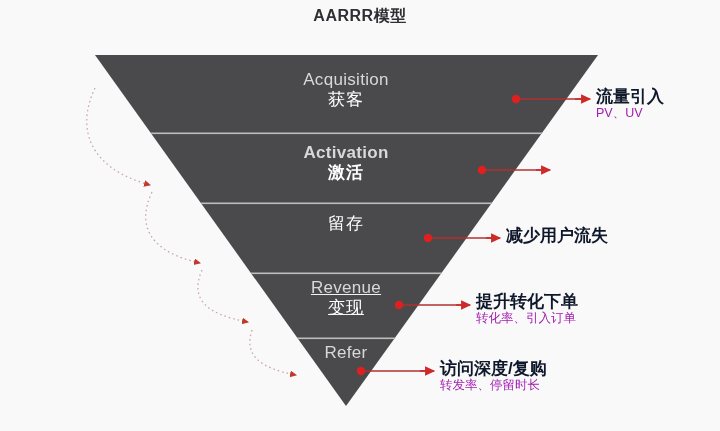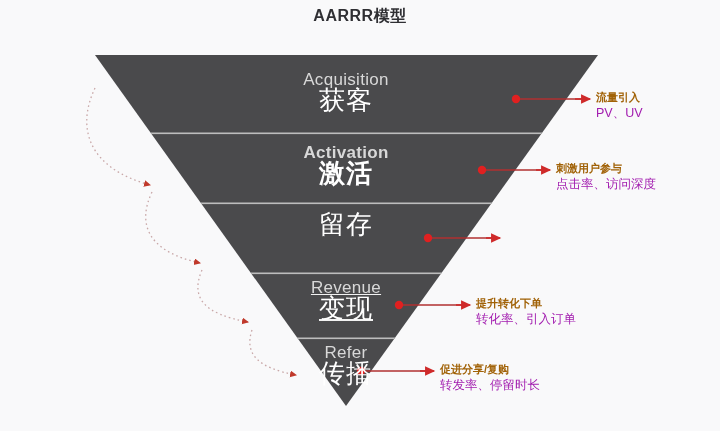--- a/index.html
+++ b/index.html
@@ -43,31 +43,31 @@
     color: #f2f2f2;
     pointer-events: none;
   }
   .layer-en {
     font-size: 17px;
     color: #d8d8d8;
     line-height: 16px;
     letter-spacing: 0.3px;
   }
   .layer-cn {
-    font-size: 26px;
+    font-size: 17px;
     color: #ffffff;
     line-height: 24px;
     letter-spacing: 1px;
   }
   .anno {
     position: absolute;
   }
   .anno-title {
-    font-size: 11px;
-    color: #a16207;
+    font-size: 17px;
+    color: #0f172a;
     font-weight: bold;
     line-height: 16px;
     white-space: nowrap;
   }
   .anno-sub {
     font-size: 12.5px;
     color: #a21caf;
     line-height: 17px;
     white-space: nowrap;
   }
@@ -152,35 +152,31 @@
   </div>
   <div class="layer-label" style="left:246px; top:212px; width:200px;">
     <div class="layer-cn">留存</div>
   </div>
   <div class="layer-label" style="left:246px; top:280px; width:200px;text-decoration:underline;">
     <div class="layer-en">Revenue</div>
     <div class="layer-cn">变现</div>
   </div>
   <div class="layer-label" style="left:246px; top:345px; width:200px;">
     <div class="layer-en">Refer</div>
-    <div class="layer-cn">传播</div>
   </div>
 
   <div class="anno" style="left:596px; top:89px;">
     <div class="anno-title">流量引入</div>
     <div class="anno-sub">PV、UV</div>
   </div>
-  <div class="anno" style="left:556px; top:160px;">
-    <div class="anno-title">刺激用户参与</div>
-    <div class="anno-sub">点击率、访问深度</div>
+  <div class="anno" style="left:506px; top:228px;">
+    <div class="anno-title">减少用户流失</div>
   </div>
-  <div class="anno" style="left:506px; top:228px;">
-  </div>
-  <div class="anno" style="left:476px; top:295px;">
+  <div class="anno" style="left:476px; top:295px;font-family:Liberation Mono, monospace;">
     <div class="anno-title">提升转化下单</div>
     <div class="anno-sub">转化率、引入订单</div>
   </div>
   <div class="anno" style="left:440px; top:361px;">
-    <div class="anno-title">促进分享/复购</div>
+    <div class="anno-title">访问深度/复购</div>
     <div class="anno-sub">转发率、停留时长</div>
   </div>
 
 </div>
 
 </body></html>

